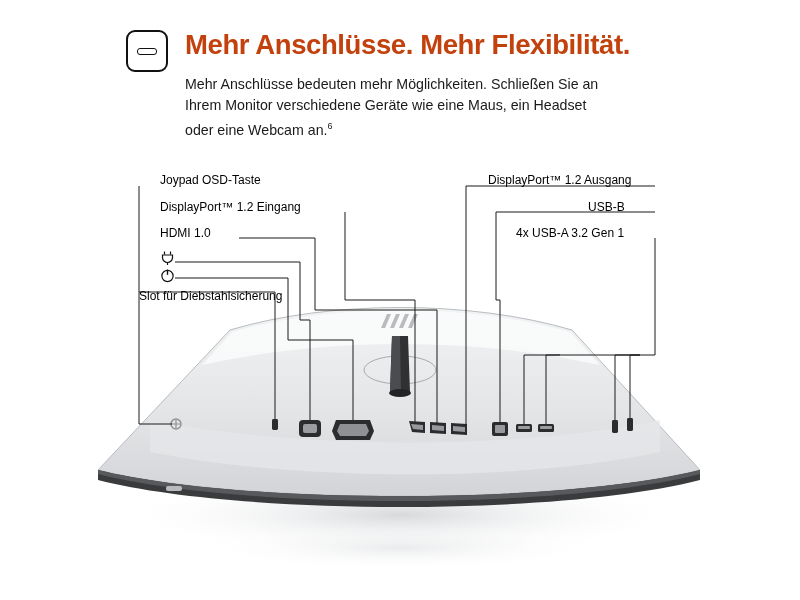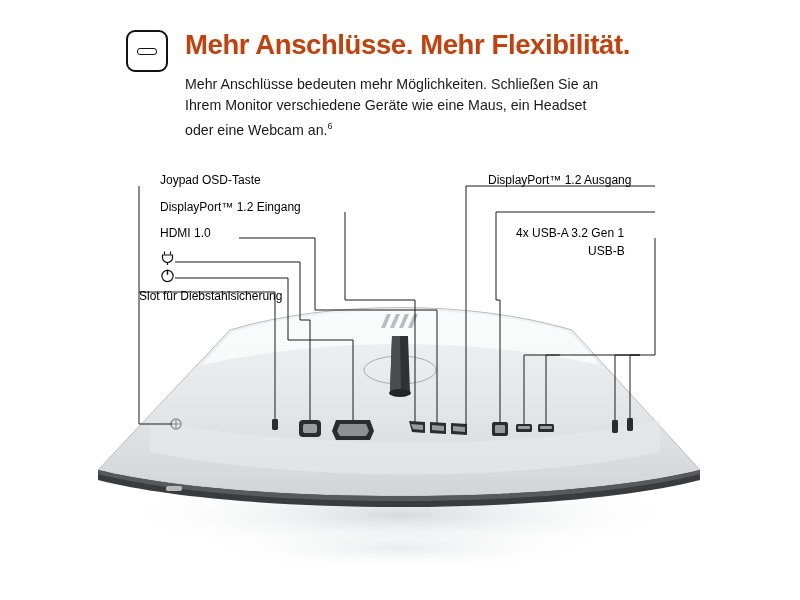--- a/index.html
+++ b/index.html
@@ -255,15 +255,15 @@
   <svg width="15" height="15" viewBox="0 0 15 15">
     <circle cx="7.5" cy="8" r="5.6" stroke="#111" stroke-width="1.2" fill="none"></circle>
     <path d="M7.5 1.6 v5.2" stroke="#111" stroke-width="1.4" fill="none"></path>
   </svg>
 </span>
 
 <div class="label multi" style="left:139px; top:288px;">Slot für Diebstahlsicherung</div>
 
 <div class="label" style="left:488px; top:172px;text-align:right;">DisplayPort™ 1.2 Ausgang</div>
 
-<div class="label" style="left:588px; top:199px;margin-top:44px;">USB-B</div>
+<div class="label" style="left:588px; top:199px;">USB-B</div>
 
 <div class="label" style="left:516px; top:225px;">4x USB-A 3.2 Gen 1</div>
 
 </body></html>

